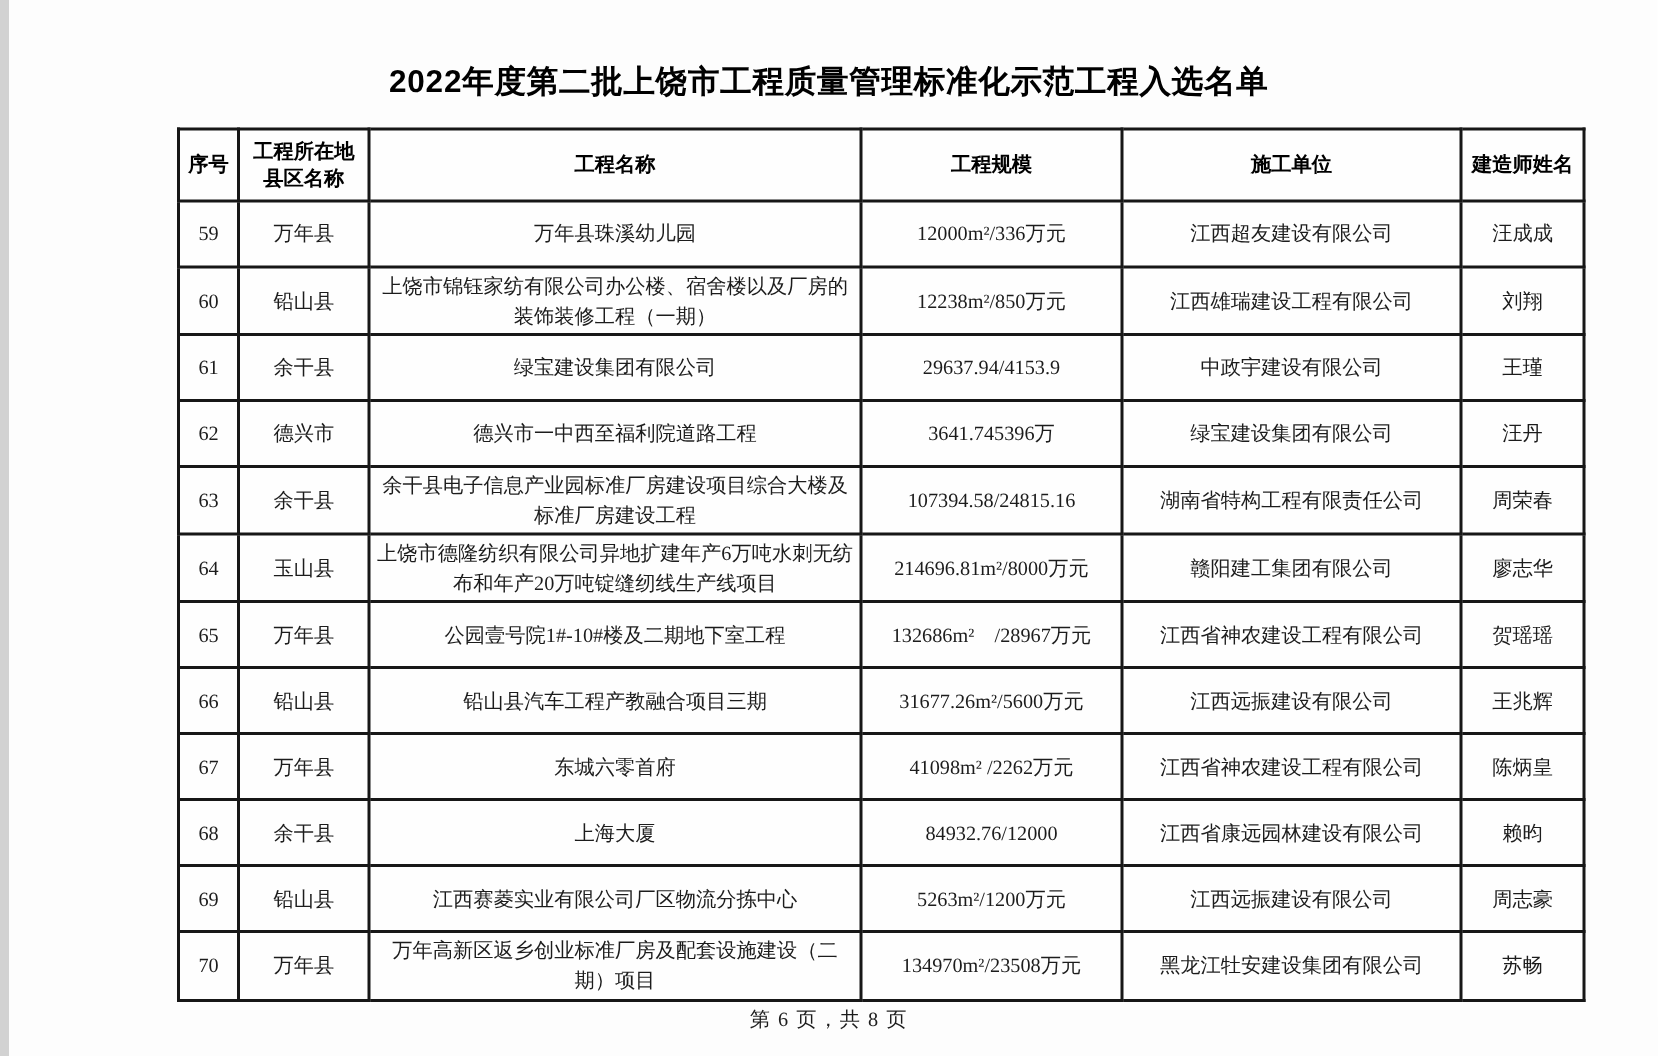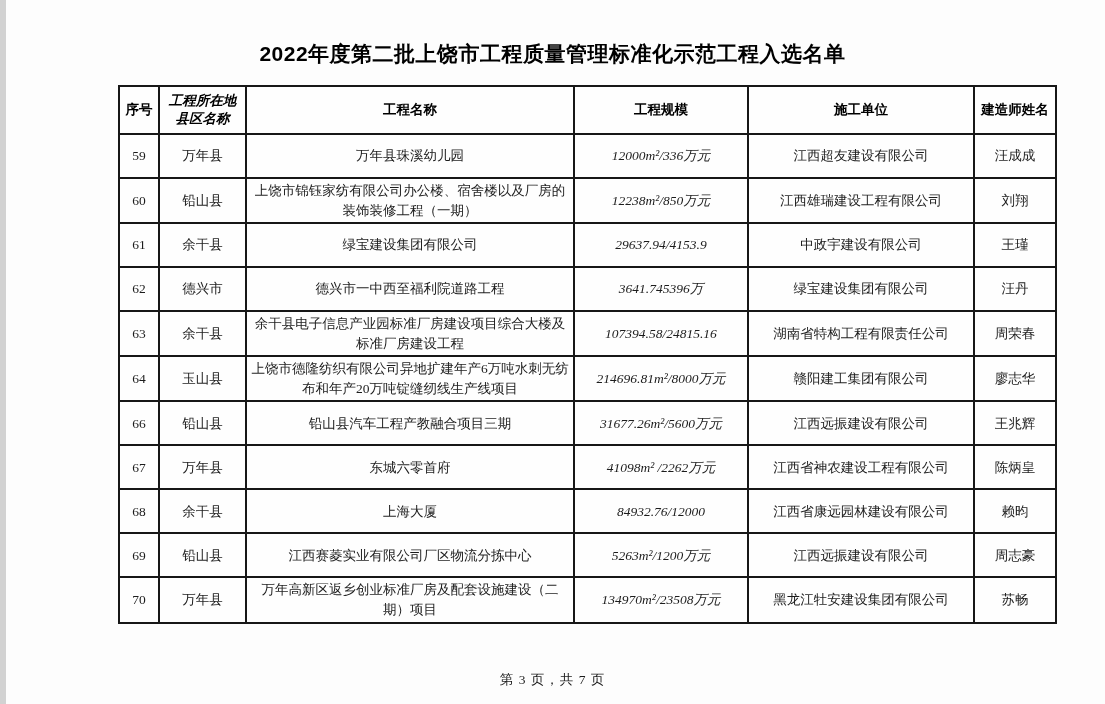--- a/index.html
+++ b/index.html
@@ -46,22 +46,22 @@
   }
   table.main th {
     font-family: "Liberation Sans", sans-serif;
     font-weight: bold;
     font-size: 13.5px;
     height: 48px;
     color: #000;
   }
   table.main td { height: 44px; }
   td.al, th.al { text-align: left; padding-left: 6px; padding-right: 4px; margin-top: 12px; }
-  td.scale { white-space: pre-wrap; font-style: italic; }
-  .hdr-two-line span { display: block; line-height: 1.35; font-style: italic; }
+  td.scale { white-space: pre-wrap; }
+  .hdr-two-line span { display: block; line-height: 1.35; }
   .page-footer {
     position: absolute; top: 671px; left: 0;
     width: 1105px;
     text-align: center;
     font-size: 13.5px;
     color: #1c1c1c;
     letter-spacing: 1px;
   }
 </style>
 </head>
@@ -139,20 +139,28 @@
       </tr>
       <tr>
         <td>64</td>
         <td>玉山县</td>
         <td class="al">上饶市德隆纺织有限公司异地扩建年产6万吨水刺无纺布和年产20万吨锭缝纫线生产线项目</td>
         <td class="scale">214696.81m²/8000万元</td>
         <td class="al">赣阳建工集团有限公司</td>
         <td>廖志华</td>
       </tr>
       <tr>
+        <td>65</td>
+        <td>万年县</td>
+        <td class="al">公园壹号院1#-10#楼及二期地下室工程</td>
+        <td class="scale">132686m²　/28967万元</td>
+        <td class="al">江西省神农建设工程有限公司</td>
+        <td>贺瑶瑶</td>
+      </tr>
+      <tr>
         <td>66</td>
         <td>铅山县</td>
         <td class="al">铅山县汽车工程产教融合项目三期</td>
         <td class="scale">31677.26m²/5600万元</td>
         <td class="al">江西远振建设有限公司</td>
         <td>王兆辉</td>
       </tr>
       <tr>
         <td>67</td>
         <td>万年县</td>
@@ -182,13 +190,13 @@
         <td>万年县</td>
         <td class="al">万年高新区返乡创业标准厂房及配套设施建设（二期）项目</td>
         <td class="scale">134970m²/23508万元</td>
         <td class="al">黑龙江牡安建设集团有限公司</td>
         <td>苏畅</td>
       </tr>
     </tbody>
   </table>
 </div>
 
-<div class="page-footer">第 3 页，共 7 页</div>
+<div class="page-footer">第 6 页，共 8 页</div>
 
 </body></html>

